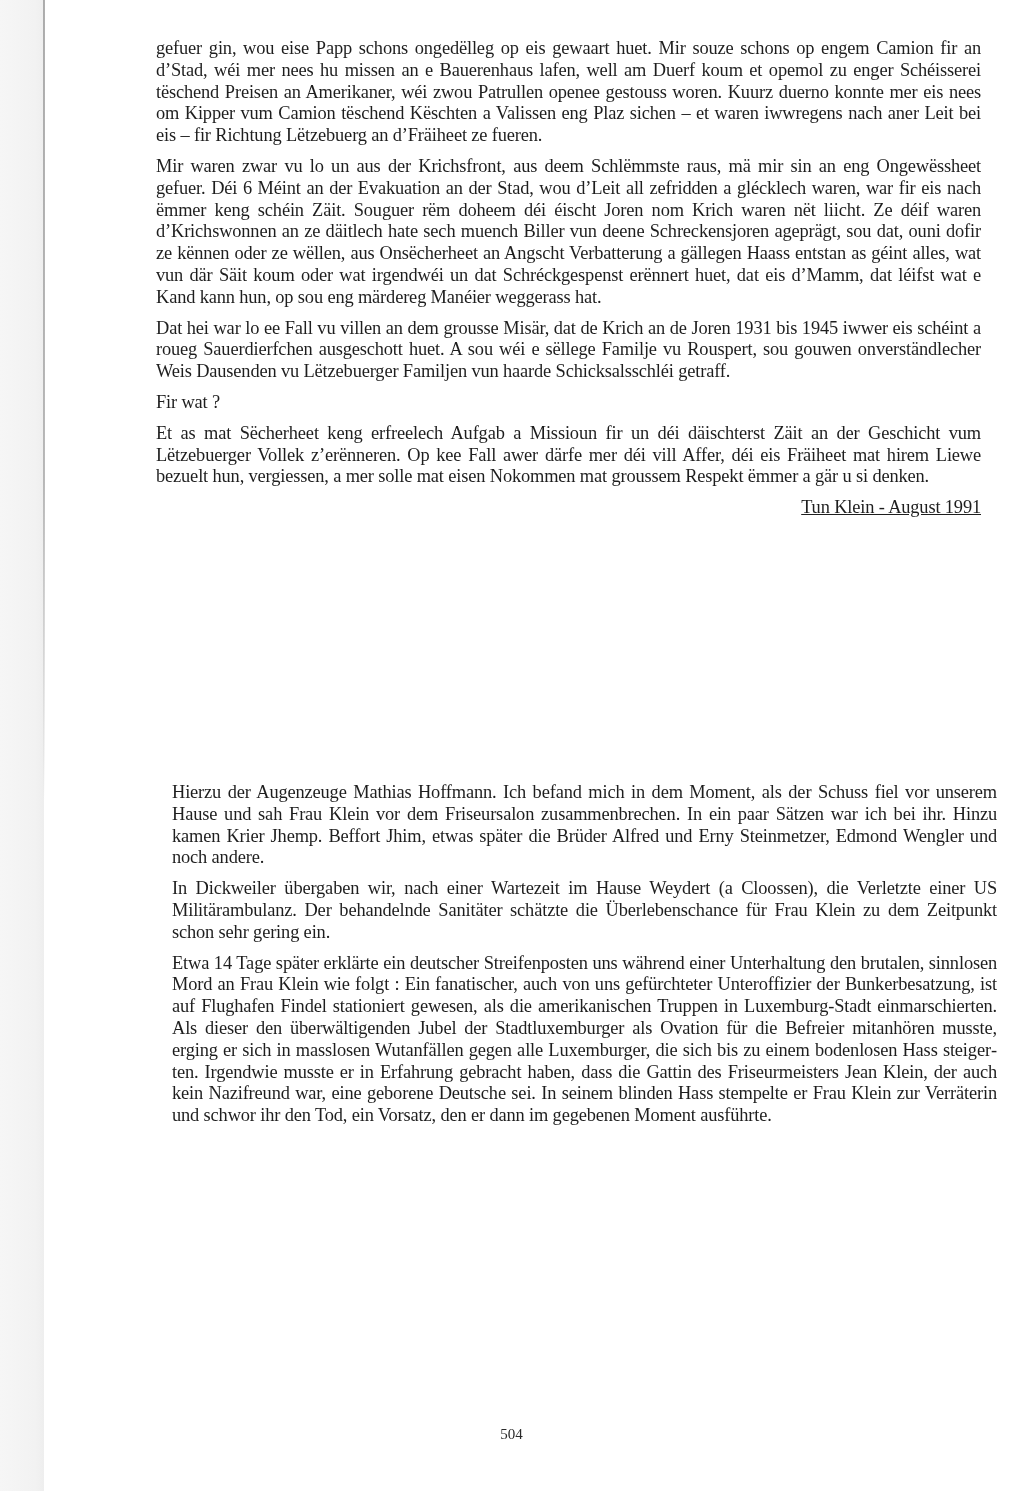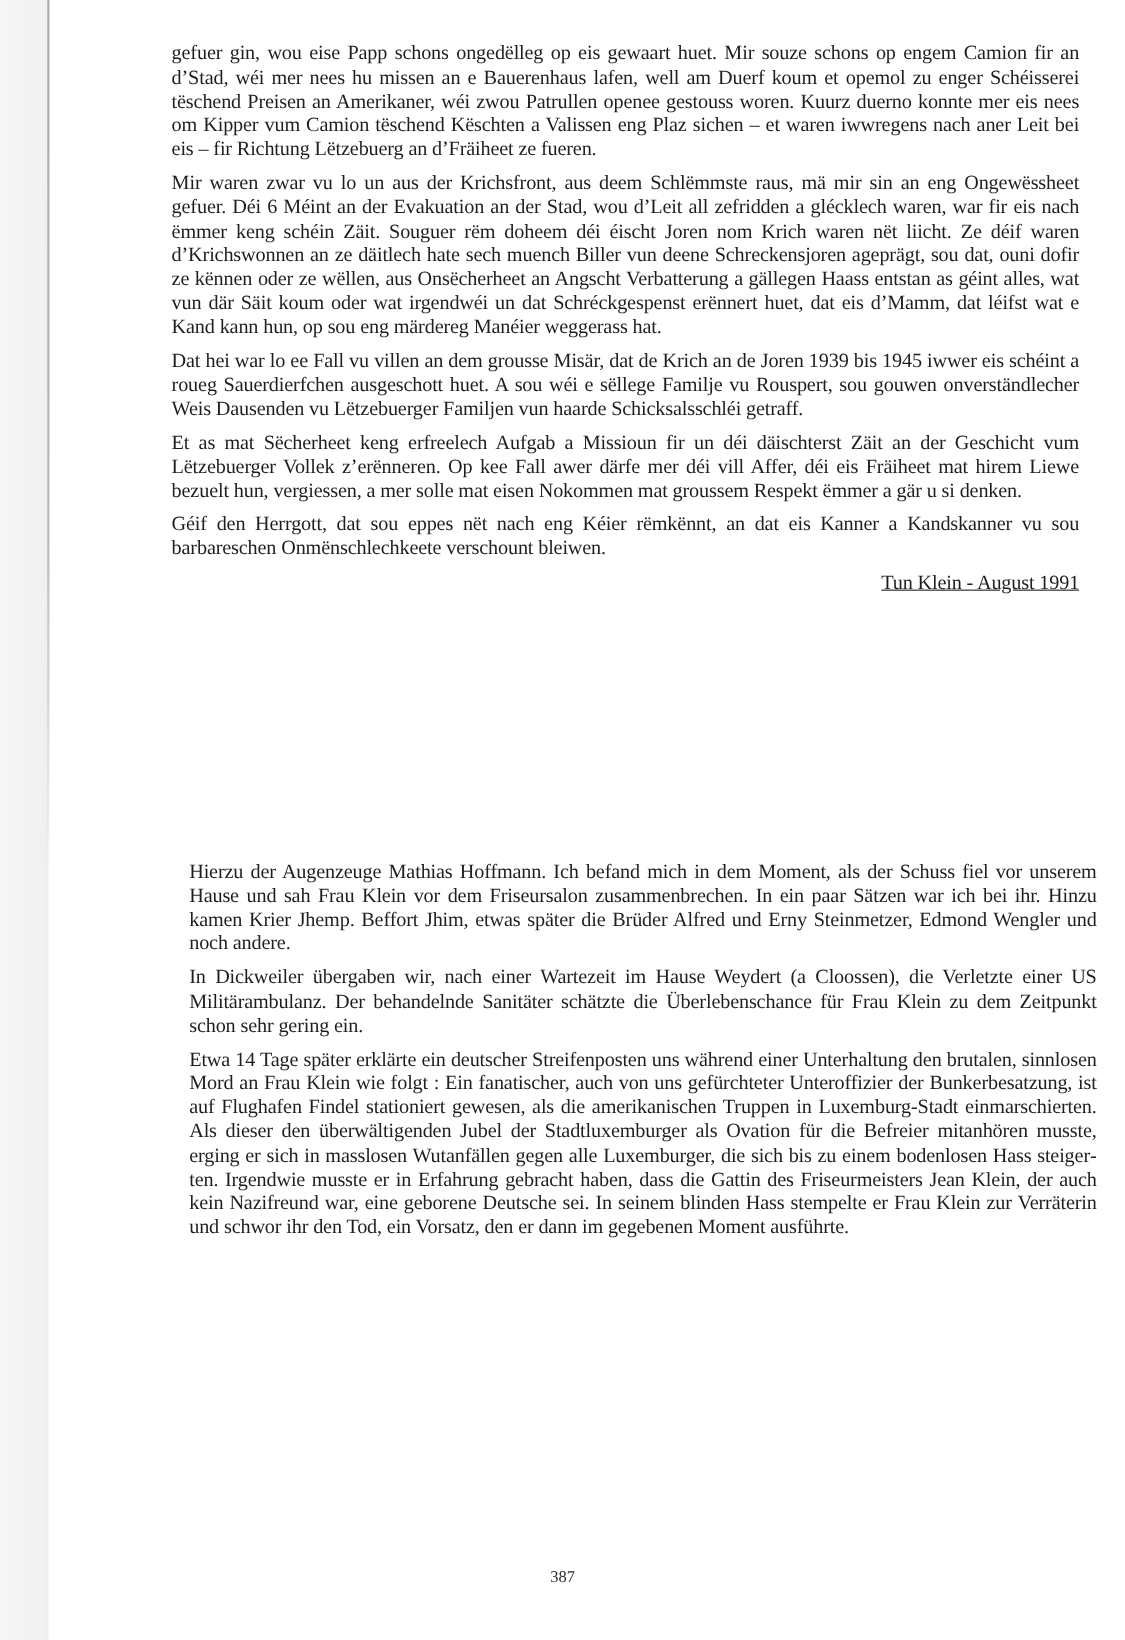--- a/index.html
+++ b/index.html
@@ -51,25 +51,25 @@
 </style>
 </head>
 <body>
 
 <div class="gutter"></div>
 <div class="binding-line"></div>
 
 <div class="text-block" id="section-1">
   <p>gefuer gin, wou eise Papp schons ongedëlleg op eis gewaart huet. Mir souze schons op engem Camion fir an d’Stad, wéi mer nees hu missen an e Bauerenhaus lafen, well am Duerf koum et opemol zu enger Schéisserei tëschend Preisen an Amerikaner, wéi zwou Patrullen openee gestouss woren. Kuurz duerno konnte mer eis nees om Kipper vum Camion tëschend Këschten a Valissen eng Plaz sichen – et waren iwwregens nach aner Leit bei eis – fir Richtung Lëtzebuerg an d’Fräiheet ze fueren.</p>
   <p>Mir waren zwar vu lo un aus der Krichsfront, aus deem Schlëmmste raus, mä mir sin an eng Ongewëssheet gefuer. Déi 6 Méint an der Evakuation an der Stad, wou d’Leit all zefridden a glécklech waren, war fir eis nach ëmmer keng schéin Zäit. Souguer rëm doheem déi éischt Joren nom Krich waren nët liicht. Ze déif waren d’Krichswonnen an ze däitlech hate sech muench Biller vun deene Schreckensjoren ageprägt, sou dat, ouni dofir ze kënnen oder ze wëllen, aus Onsëcherheet an Angscht Verbatterung a gällegen Haass entstan as géint alles, wat vun där Säit koum oder wat irgendwéi un dat Schréckgespenst erënnert huet, dat eis d’Mamm, dat léifst wat e Kand kann hun, op sou eng märdereg Manéier weggerass hat.</p>
-  <p>Dat hei war lo ee Fall vu villen an dem grousse Misär, dat de Krich an de Joren 1939 bis 1945 iwwer eis schéint a roueg Sauerdierfchen ausgeschott huet. A sou wéi e sëllege Familje vu Rouspert, sou gouwen onverständlecher Weis Dausenden vu Lëtzebuerger Familjen vun haarde Schicksalsschléi getraff.</p>
+  <p>Dat hei war lo ee Fall vu villen an dem grousse Misär, dat de Krich an de Joren 1931 bis 1945 iwwer eis schéint a roueg Sauerdierfchen ausgeschott huet. A sou wéi e sëllege Familje vu Rouspert, sou gouwen onverständlecher Weis Dausenden vu Lëtzebuerger Familjen vun haarde Schicksalsschléi getraff.</p>
+  <p>Fir wat ?</p>
   <p>Et as mat Sëcherheet keng erfreelech Aufgab a Missioun fir un déi däischterst Zäit an der Geschicht vum Lëtzebuerger Vollek z’erënneren. Op kee Fall awer därfe mer déi vill Affer, déi eis Fräiheet mat hirem Liewe bezuelt hun, vergiessen, a mer solle mat eisen Nokommen mat groussem Respekt ëmmer a gär u si denken.</p>
-  <p>Géif den Herrgott, dat sou eppes nët nach eng Kéier rëmkënnt, an dat eis Kanner a Kandskan­ner vu sou barbareschen Onmënschlechkeete verschount bleiwen.</p>
   <p class="signature">Tun Klein - August 1991</p>
 </div>
 
 <div class="text-block" id="section-2">
   <p>Hierzu der Augenzeuge Mathias Hoffmann. Ich befand mich in dem Moment, als der Schuss fiel vor unserem Hause und sah Frau Klein vor dem Friseursalon zusammenbrechen. In ein paar Sätzen war ich bei ihr. Hinzu kamen Krier Jhemp. Beffort Jhim, etwas später die Brüder Alfred und Erny Steinmetzer, Edmond Wengler und noch andere.</p>
   <p>In Dickweiler übergaben wir, nach einer Wartezeit im Hause Weydert (a Cloossen), die Ver­letzte einer US Militärambulanz. Der behandelnde Sanitäter schätzte die Überlebenschance für Frau Klein zu dem Zeitpunkt schon sehr gering ein.</p>
   <p>Etwa 14 Tage später erklärte ein deutscher Streifenposten uns während einer Unterhaltung den brutalen, sinnlosen Mord an Frau Klein wie folgt : Ein fanatischer, auch von uns gefürchteter Unteroffizier der Bunkerbesatzung, ist auf Flughafen Findel stationiert gewesen, als die ameri­kanischen Truppen in Luxemburg-Stadt einmarschierten. Als dieser den überwältigenden Jubel der Stadtluxemburger als Ovation für die Befreier mitanhören musste, erging er sich in masslosen Wutanfällen gegen alle Luxemburger, die sich bis zu einem bodenlosen Hass steiger­ten. Irgendwie musste er in Erfahrung gebracht haben, dass die Gattin des Friseurmeisters Jean Klein, der auch kein Nazifreund war, eine geborene Deutsche sei. In seinem blinden Hass stempelte er Frau Klein zur Verräterin und schwor ihr den Tod, ein Vorsatz, den er dann im gegebenen Moment ausführte.</p>
 </div>
 
-<div class="page-number">387</div>
+<div class="page-number">504</div>
 
 </body></html>

